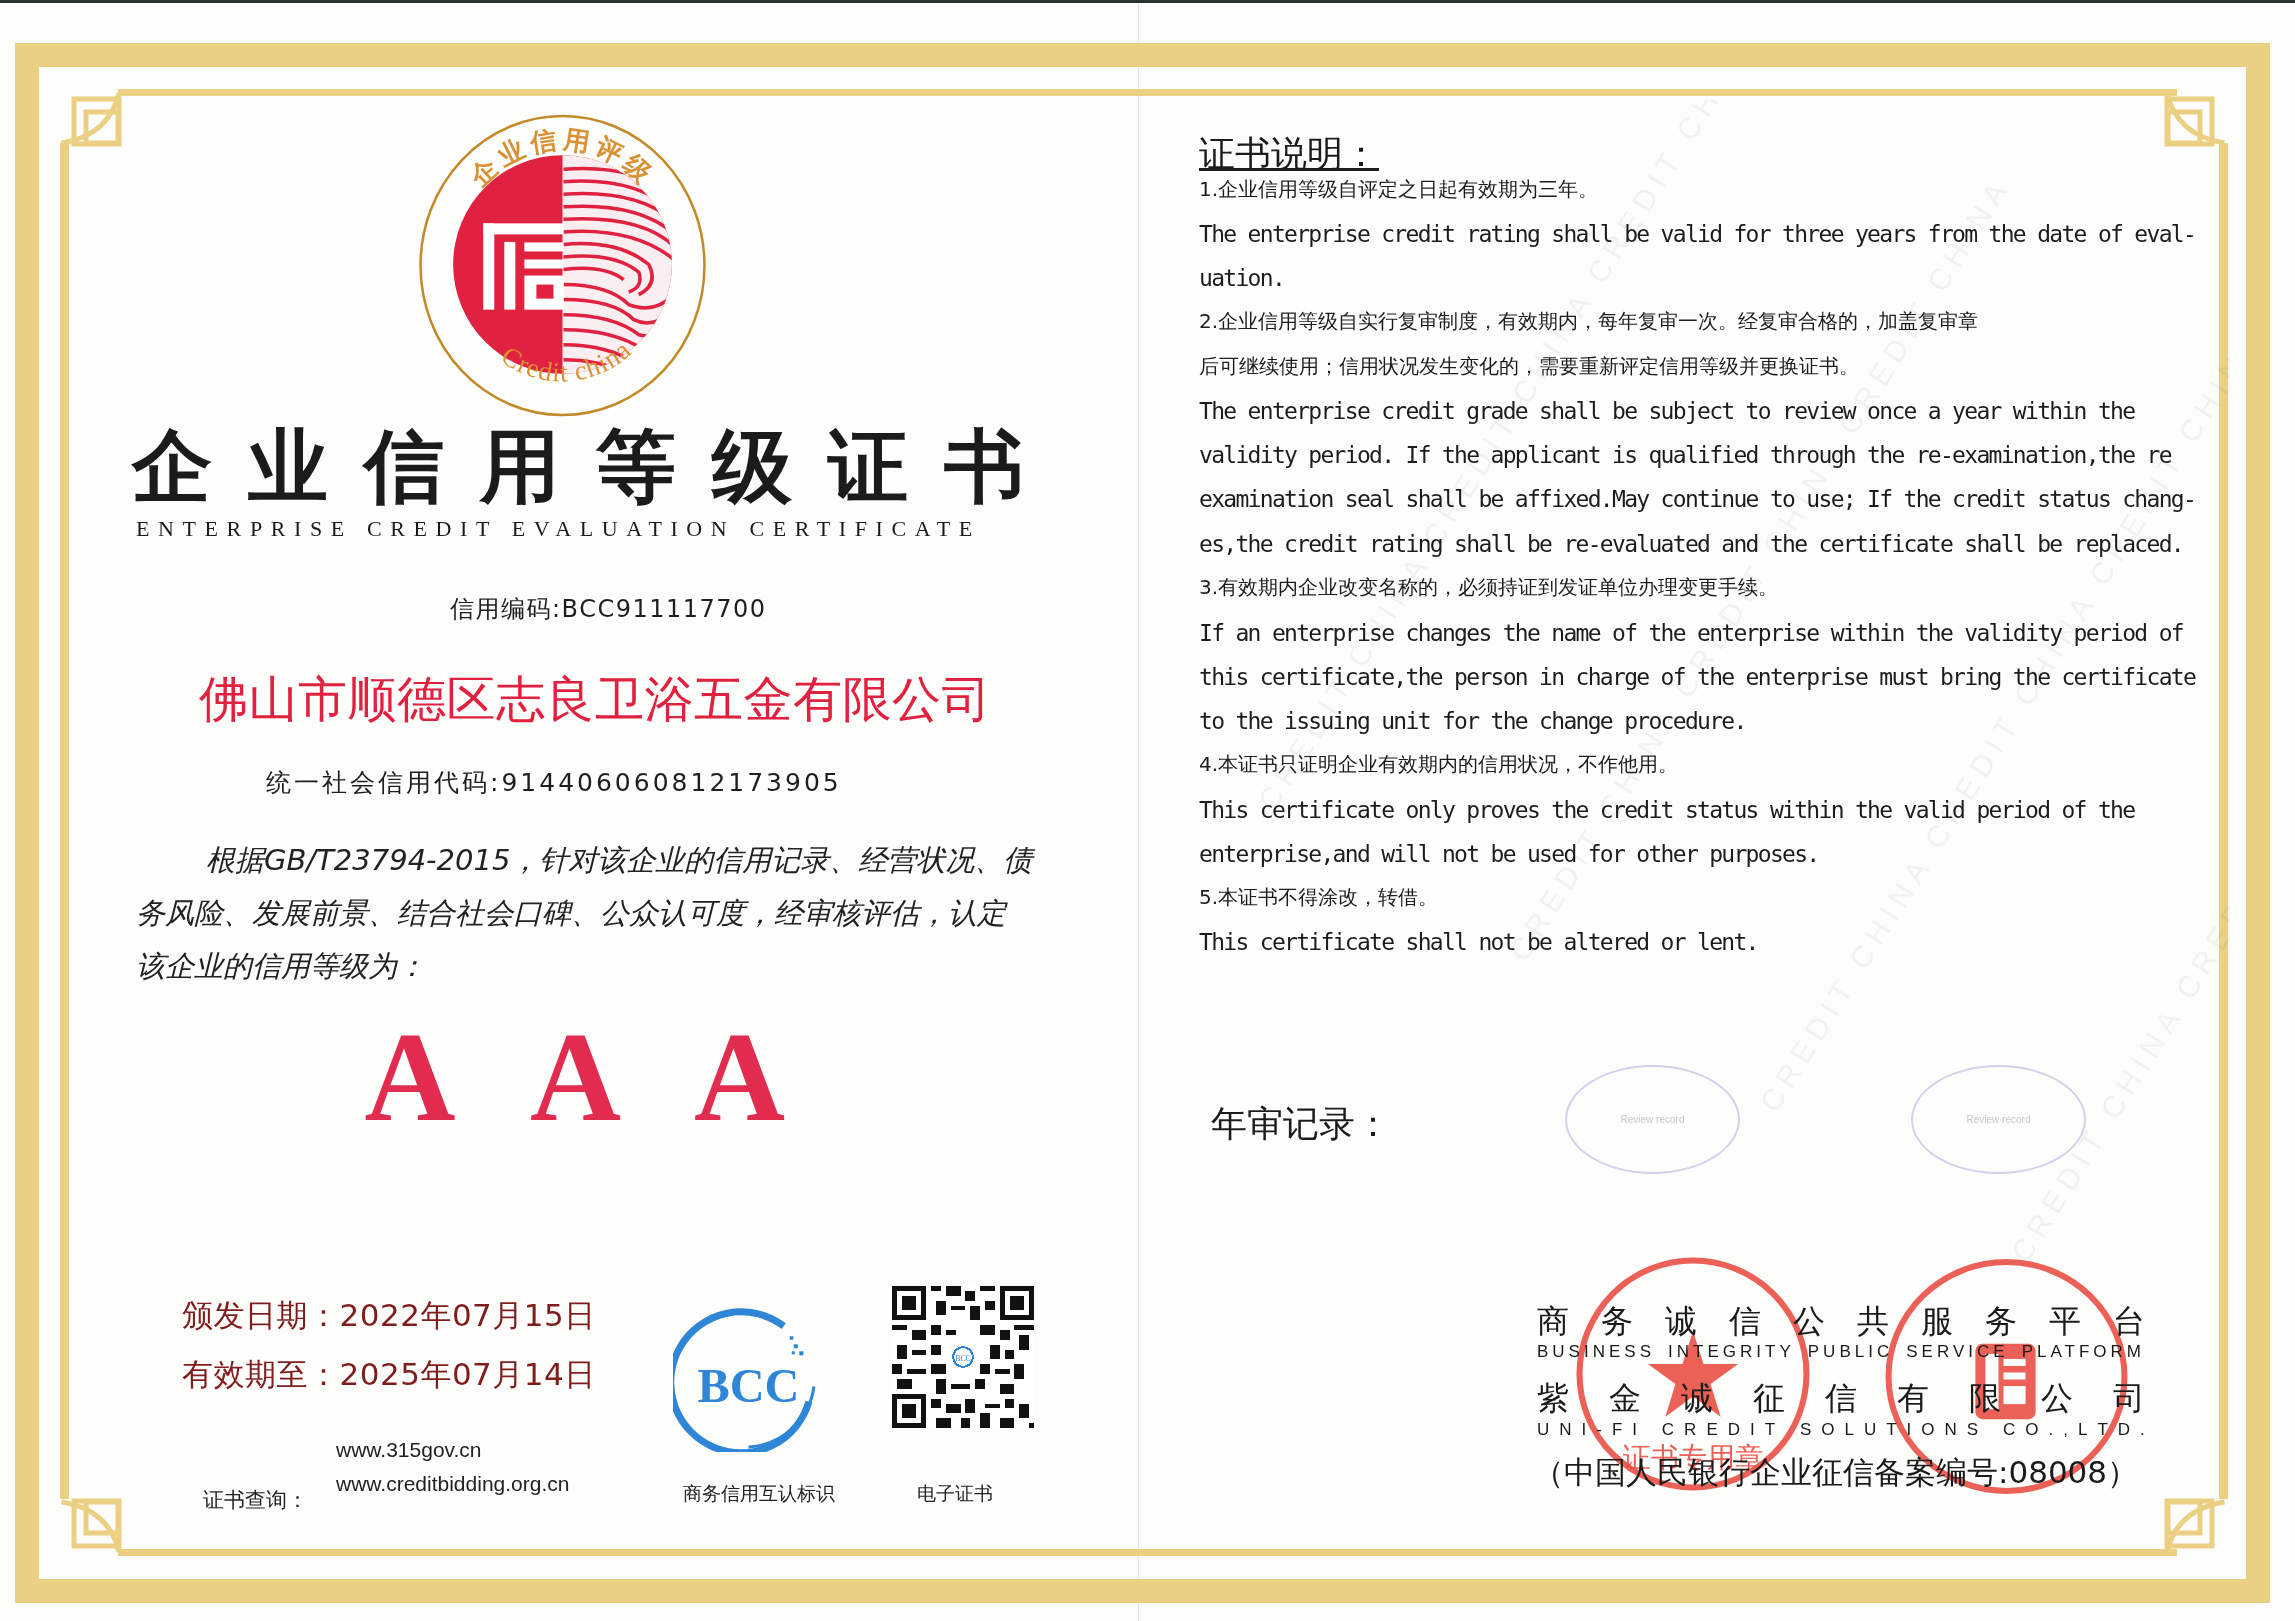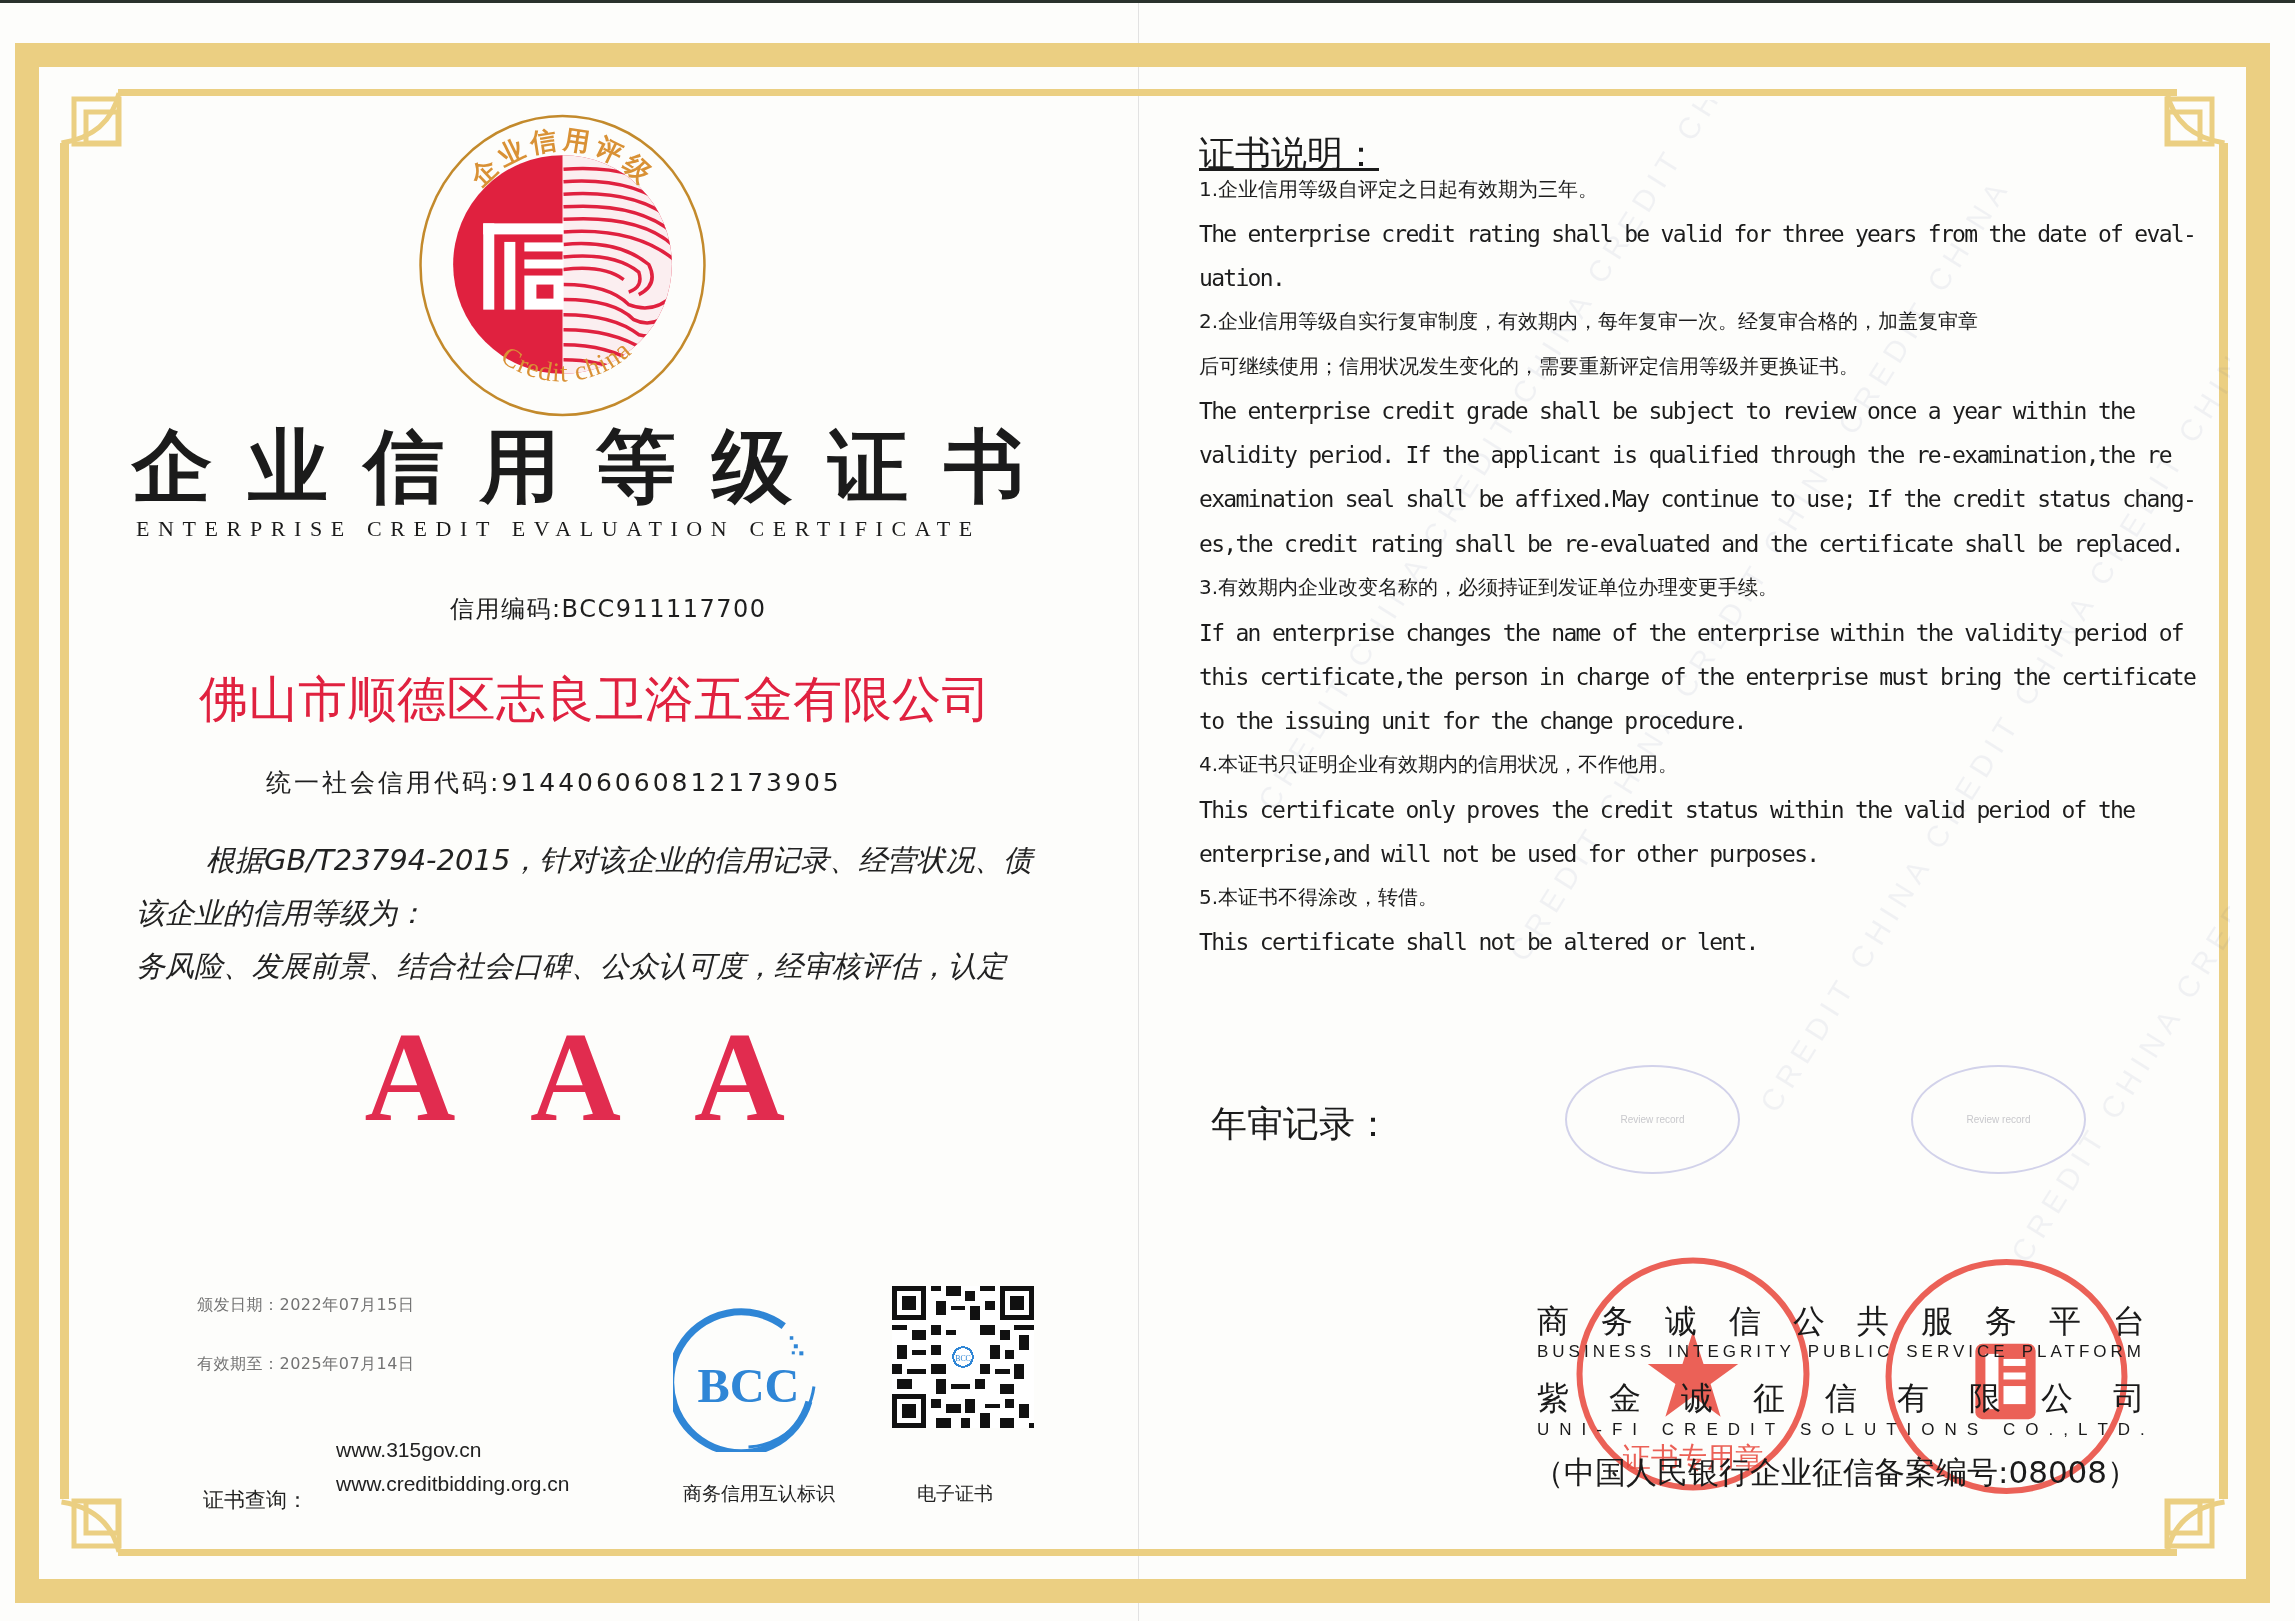--- a/index.html
+++ b/index.html
@@ -15,21 +15,21 @@
   .emblem { position:absolute; left:418px; top:114px; width:289px; height:303px; }
   .title-cn { position:absolute; left:132px; top:421px; width:909px; font-family:"DejaVu Serif", serif; font-weight:bold; font-size:80px; letter-spacing:36px; line-height:90px; white-space:nowrap; color:#1b1b1b; }
   .title-en { position:absolute; left:136px; top:516px; width:904px; font-family:Liberation Serif, serif; font-size:22px; letter-spacing:8.6px; white-space:nowrap; color:#1b1b1b; }
   .credit-code { position:absolute; left:402px; top:593px; font-size:24px; letter-spacing:1.5px; white-space:nowrap;margin-left:48px; }
   .company { position:absolute; left:173px; top:659px; width:844px; text-align:center; font-size:49px; color:#e0213f; white-space:nowrap; letter-spacing:0.5px;margin-top:8px; }
   .uscc { position:absolute; left:266px; top:766px; font-size:25px; letter-spacing:3px; white-space:nowrap; }
   .para { position:absolute; left:136px; top:834px; width:899px; font-size:29px; line-height:53px; color:#222;font-style:italic; }
   .para .indent { display:inline-block; width:70px; }
   .aaa { position:absolute; left:352px; top:1015px; width:477px; height:121px; }
   .aaa span { position:absolute; top:0; font-family:"Liberation Serif", serif; font-weight:bold; font-size:126px; line-height:126px; color:#e12c4f; }
-  .date-row { position:absolute; left:197px; font-size:16px; white-space:nowrap; color:#737373; letter-spacing:0.5px; }
+  .date-row { position:absolute; left:182px; font-size:31px; white-space:nowrap; color:#7f1d1d; letter-spacing:0.5px; }
   .query-label { position:absolute; left:203px; top:1438px; font-size:21px; color:#222; white-space:nowrap;margin-top:48px; }
   .url { position:absolute; left:336px; font-size:21px; color:#222; white-space:nowrap; font-family:"Liberation Sans", sans-serif; }
   .bcc-logo { position:absolute; left:673px; top:1306px; width:151px; height:146px; }
   .qr { position:absolute; left:892px; top:1286px; width:142px; height:142px; }
   .caption { position:absolute; top:1481px; font-size:19px; color:#222; white-space:nowrap; }
 
   
   .r-line { position:absolute; left:1199px; white-space:nowrap; color:#1c1c1c; }
   .r-head { font-size:36px;text-decoration:underline; }
   .r-cn { font-size:20px; font-family:"DejaVu Sans", sans-serif; }
@@ -150,22 +150,22 @@
 </div>
 
 <div class="company">佛山市顺德区志良卫浴五金有限公司</div>
 
 <div class="uscc">
   <span>统一社会信用代码:</span><span>914406060812173905</span>
 </div>
 
 <div class="para">
   <div><span class="indent"></span><span>根据GB/T23794-2015，针对该企业的信用记录、经营状况、债</span></div>
+  <div>务风险、发展前景、结合社会口碑、公众认可度，经审核评估，认定</div>
   <div>该企业的信用等级为：</div>
-  <div>务风险、发展前景、结合社会口碑、公众认可度，经审核评估，认定</div>
 </div>
 
 <div class="aaa">
   <span style="left:12.6px;">A</span>
   <span style="left:178px;">A</span>
   <span style="left:342px;">A</span>
 </div>
 
 <div class="date-row" style="top:1295px;">
   <span>颁发日期：</span><span>2022年07月15日</span>

